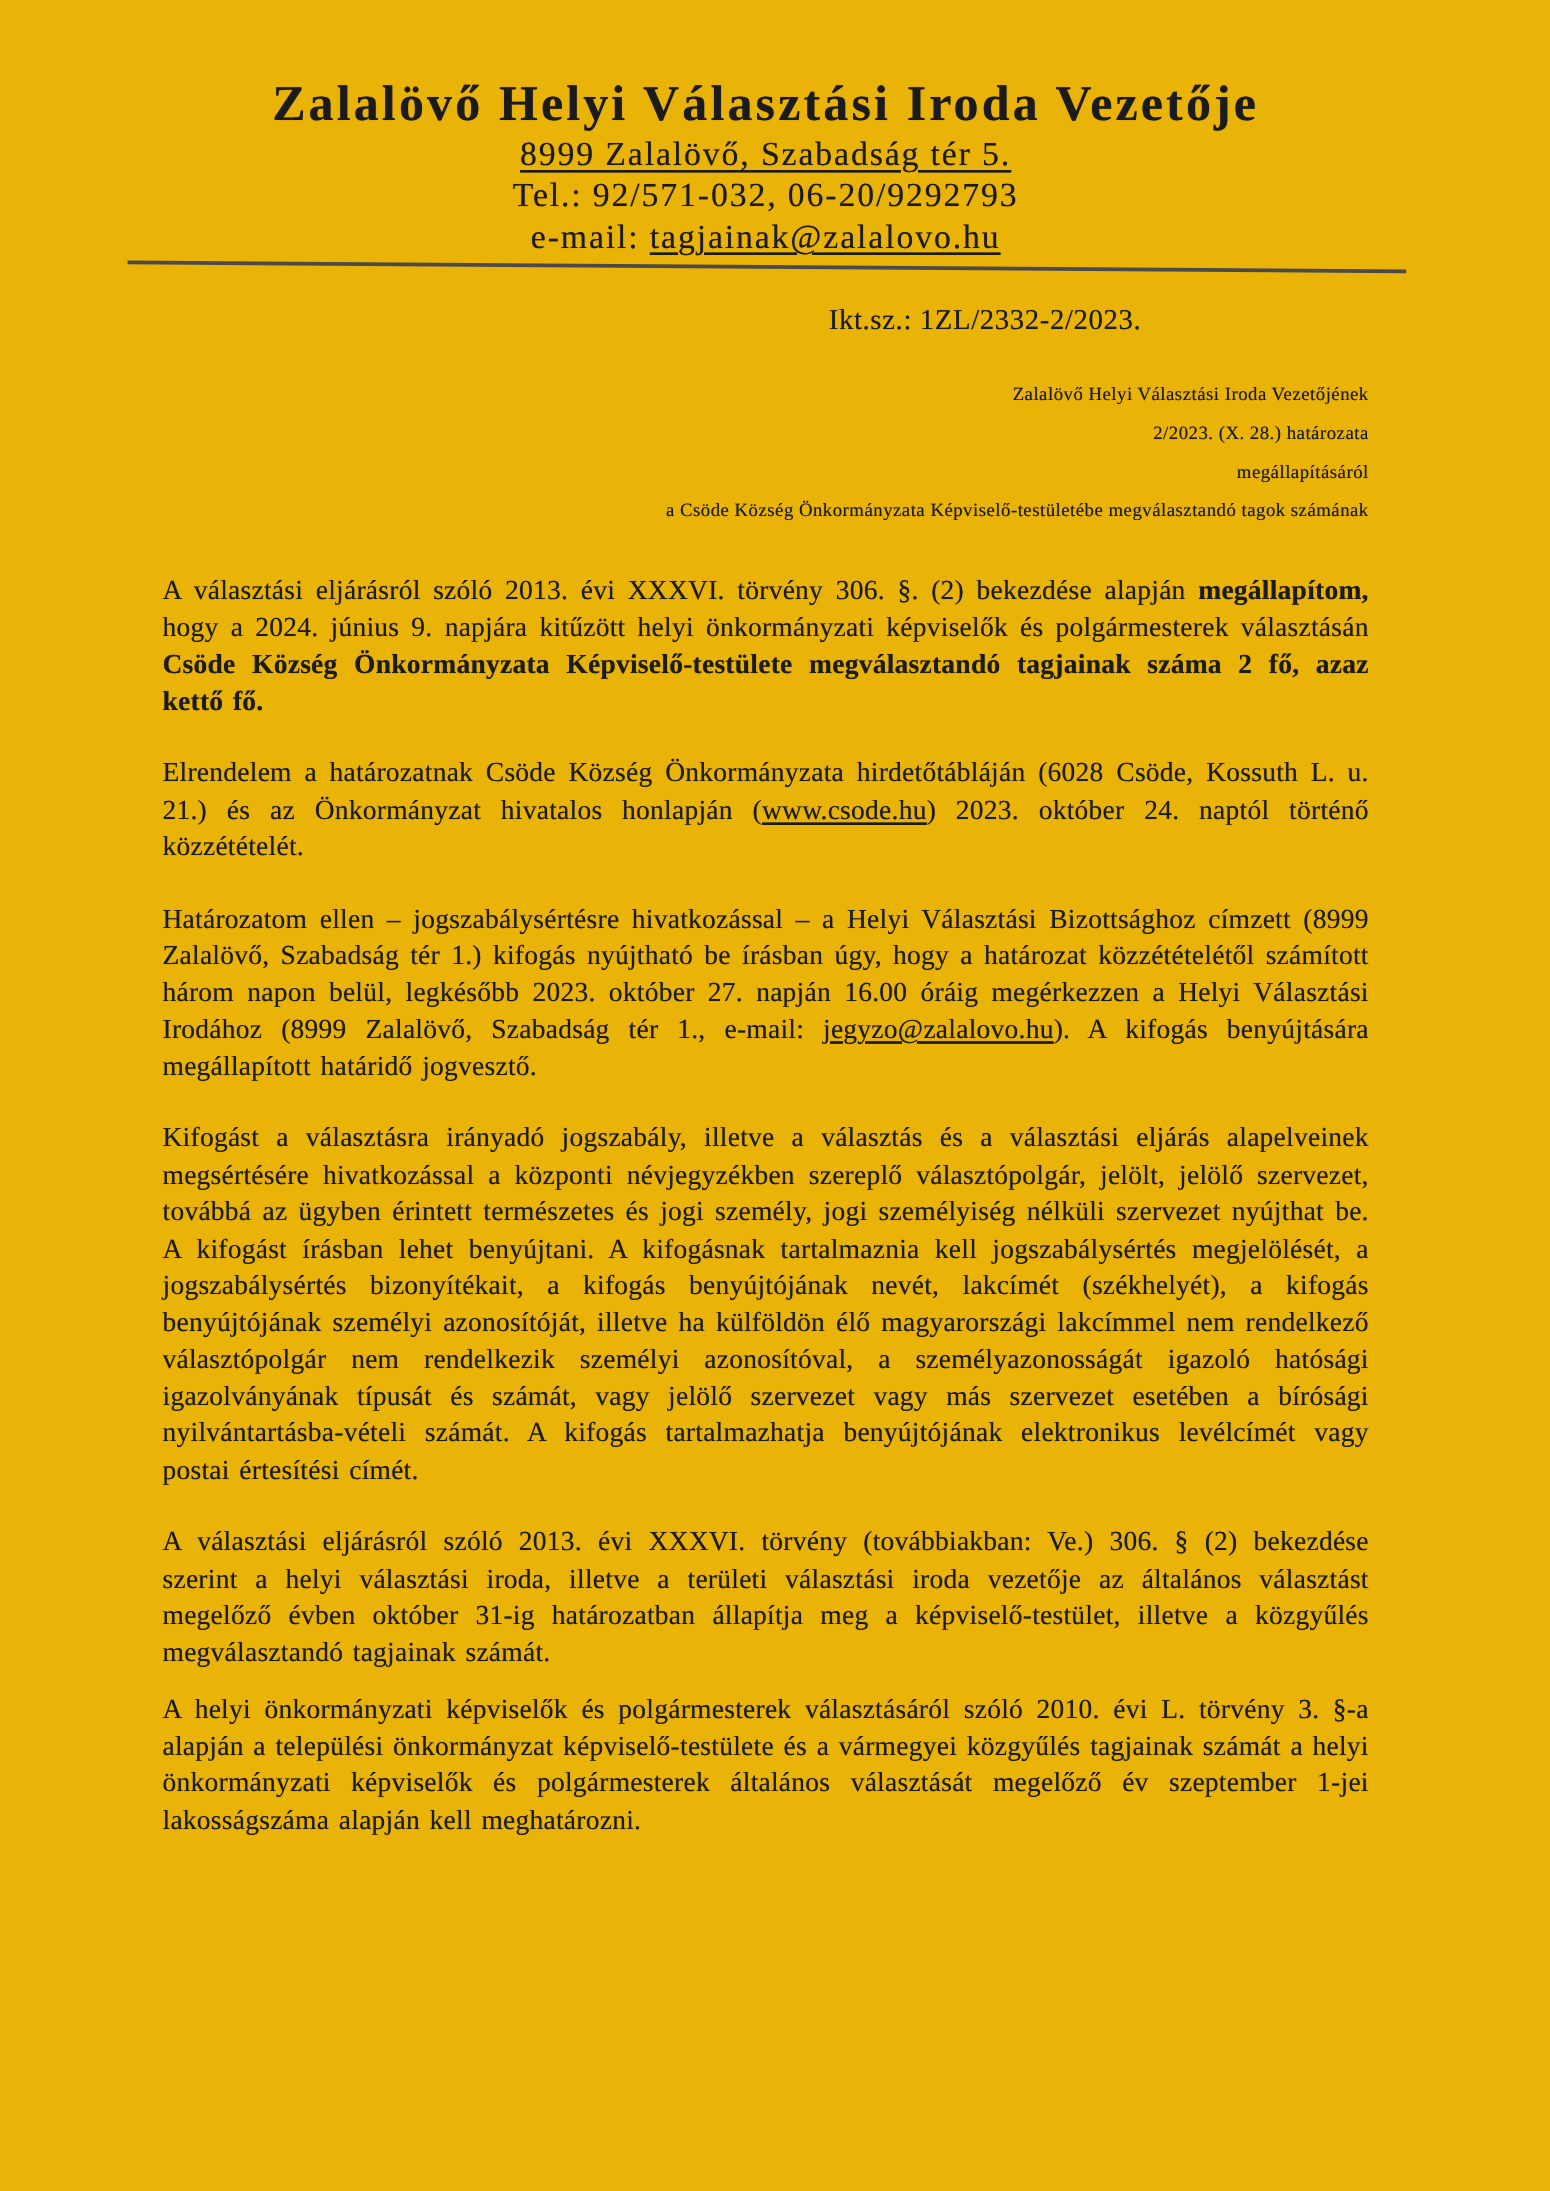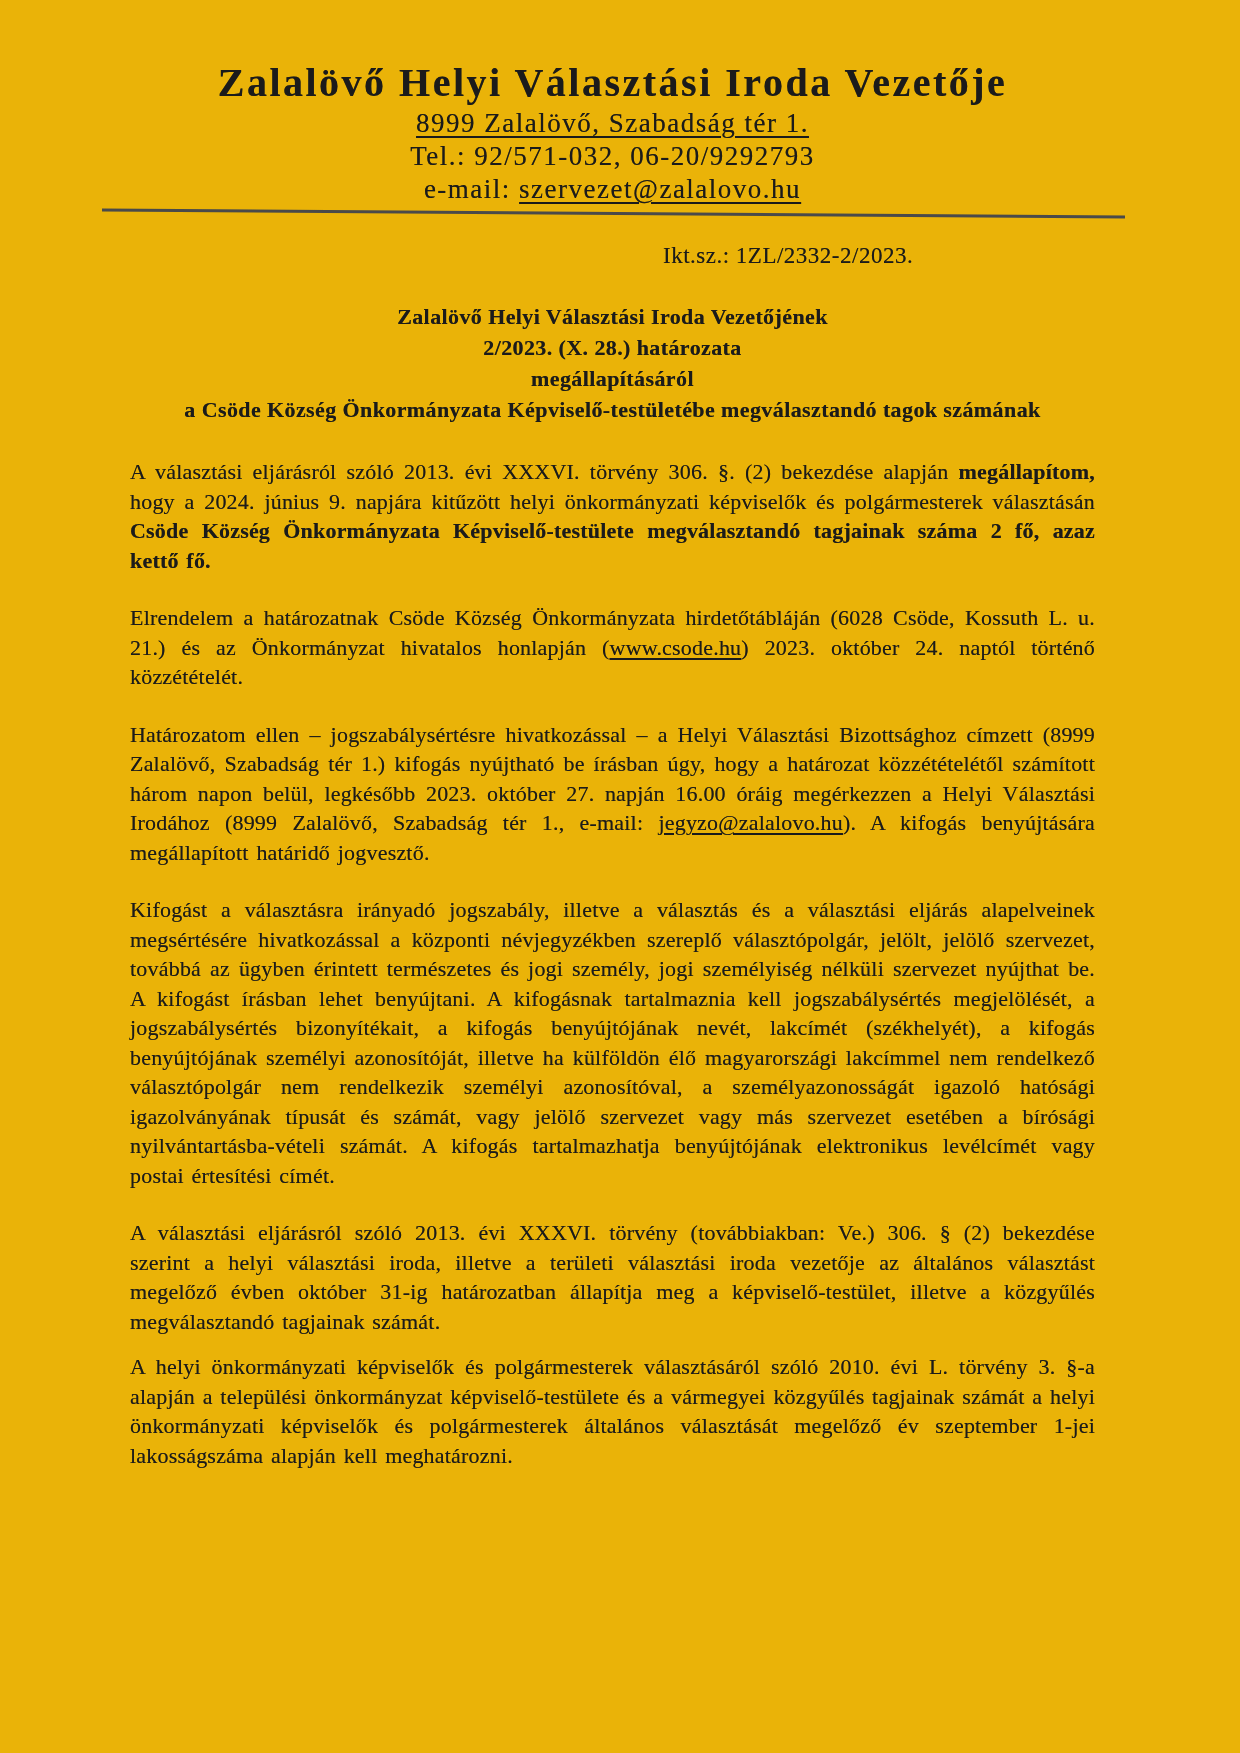--- a/index.html
+++ b/index.html
@@ -42,22 +42,22 @@
   
   .ref-line{
     margin-top:26px;
     padding-left:533px;
     font-size:23px;line-height:30px;
     letter-spacing:.5px;
   }
   
   .doc-title{
     margin-top:30px;
-    text-align:center;
-    font-size:22px;font-weight:bold;line-height:31px;
+    text-align:right;
+    font-size:15px;font-weight:normal;line-height:31px;
     letter-spacing:.4px;
   }
   
   .body-block{margin-top:32px;}
   p.para{
     margin:0 0 28px 0;
     font-size:22px;line-height:29.5px;
     text-align:justify;
     word-spacing:2px;
     letter-spacing:.2px;
@@ -77,23 +77,23 @@
   }
   .justif .para{margin-bottom:16px;}
 </style>
 </head>
 <body>
 
 <div class="page">
 
   <header class="letterhead">
     <div class="lh-title">Zalalövő Helyi Választási Iroda Vezetője</div>
-    <div class="lh-sub lh-address"><span class="u">8999 Zalalövő, Szabadság tér 1.</span></div>
+    <div class="lh-sub lh-address"><span class="u">8999 Zalalövő, Szabadság tér 5.</span></div>
     <div class="lh-sub lh-phone">Tel.: 92/571-032, 06-20/9292793</div>
-    <div class="lh-sub lh-email"><span>e-mail: </span><span class="u">szervezet@zalalovo.hu</span></div>
+    <div class="lh-sub lh-email"><span>e-mail: </span><span class="u">tagjainak@zalalovo.hu</span></div>
   </header>
 
   <div class="rule"></div>
 
   <div class="ref-line">Ikt.sz.: 1ZL/2332-2/2023.</div>
 
   <div class="doc-title">
     <div>Zalalövő Helyi Választási Iroda Vezetőjének</div>
     <div>2/2023. (X. 28.) határozata</div>
     <div>megállapításáról</div>

